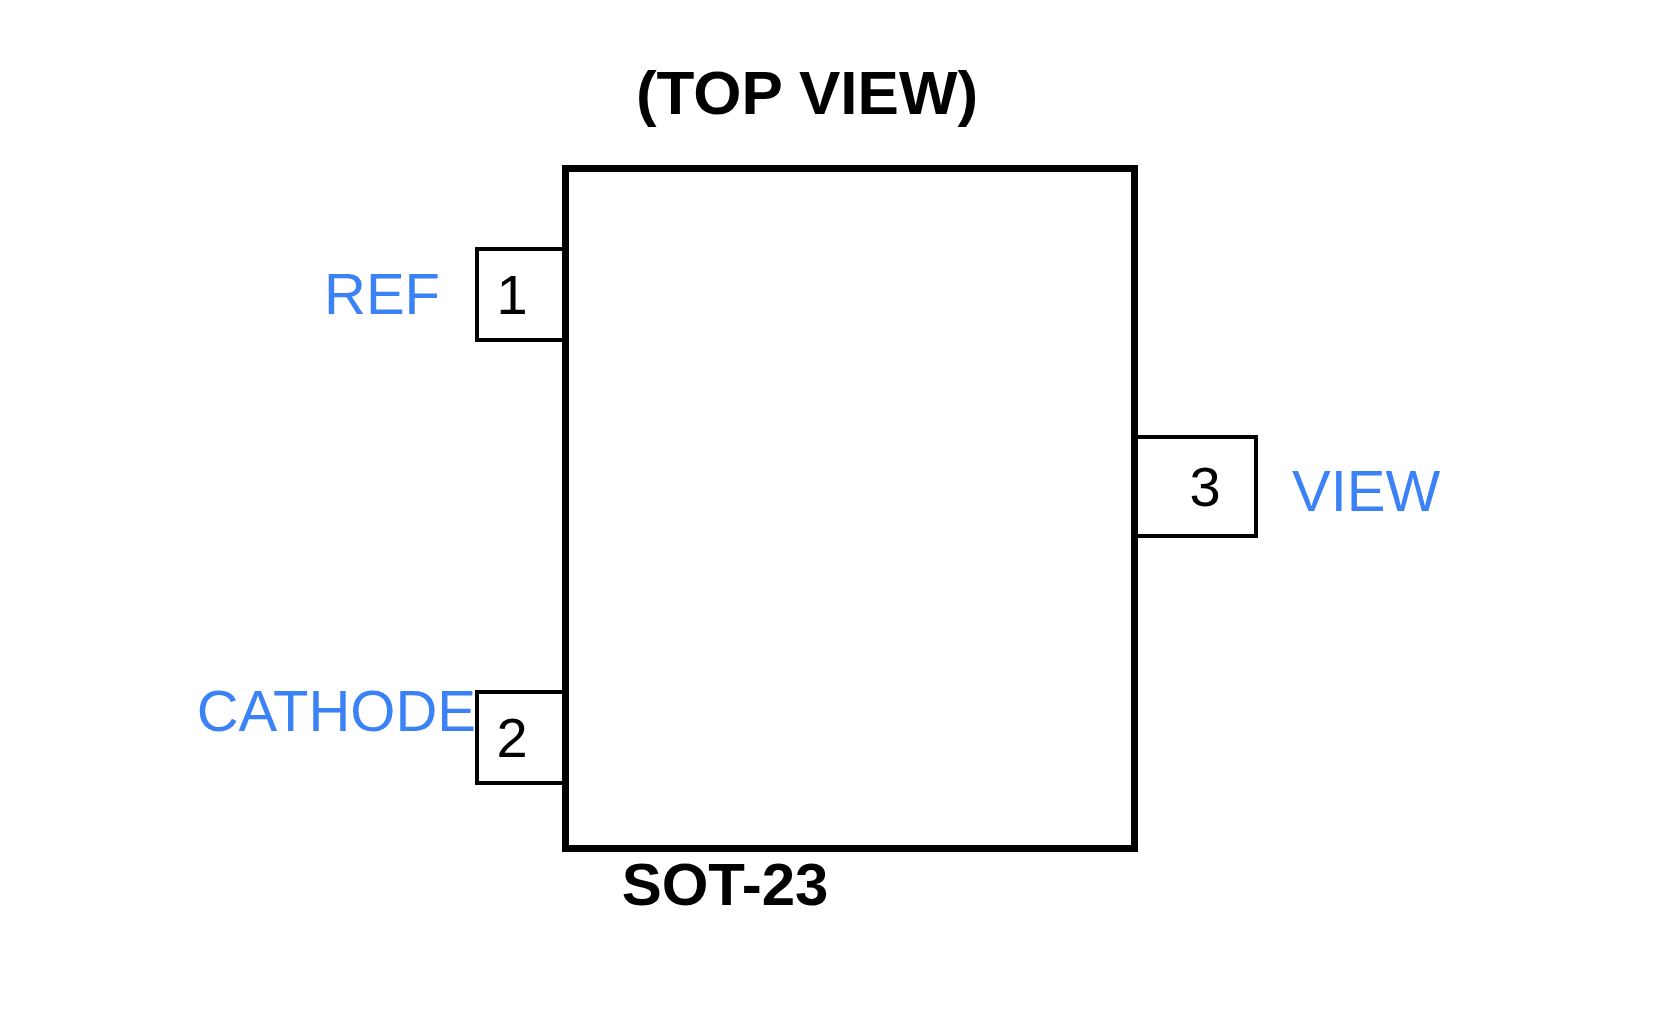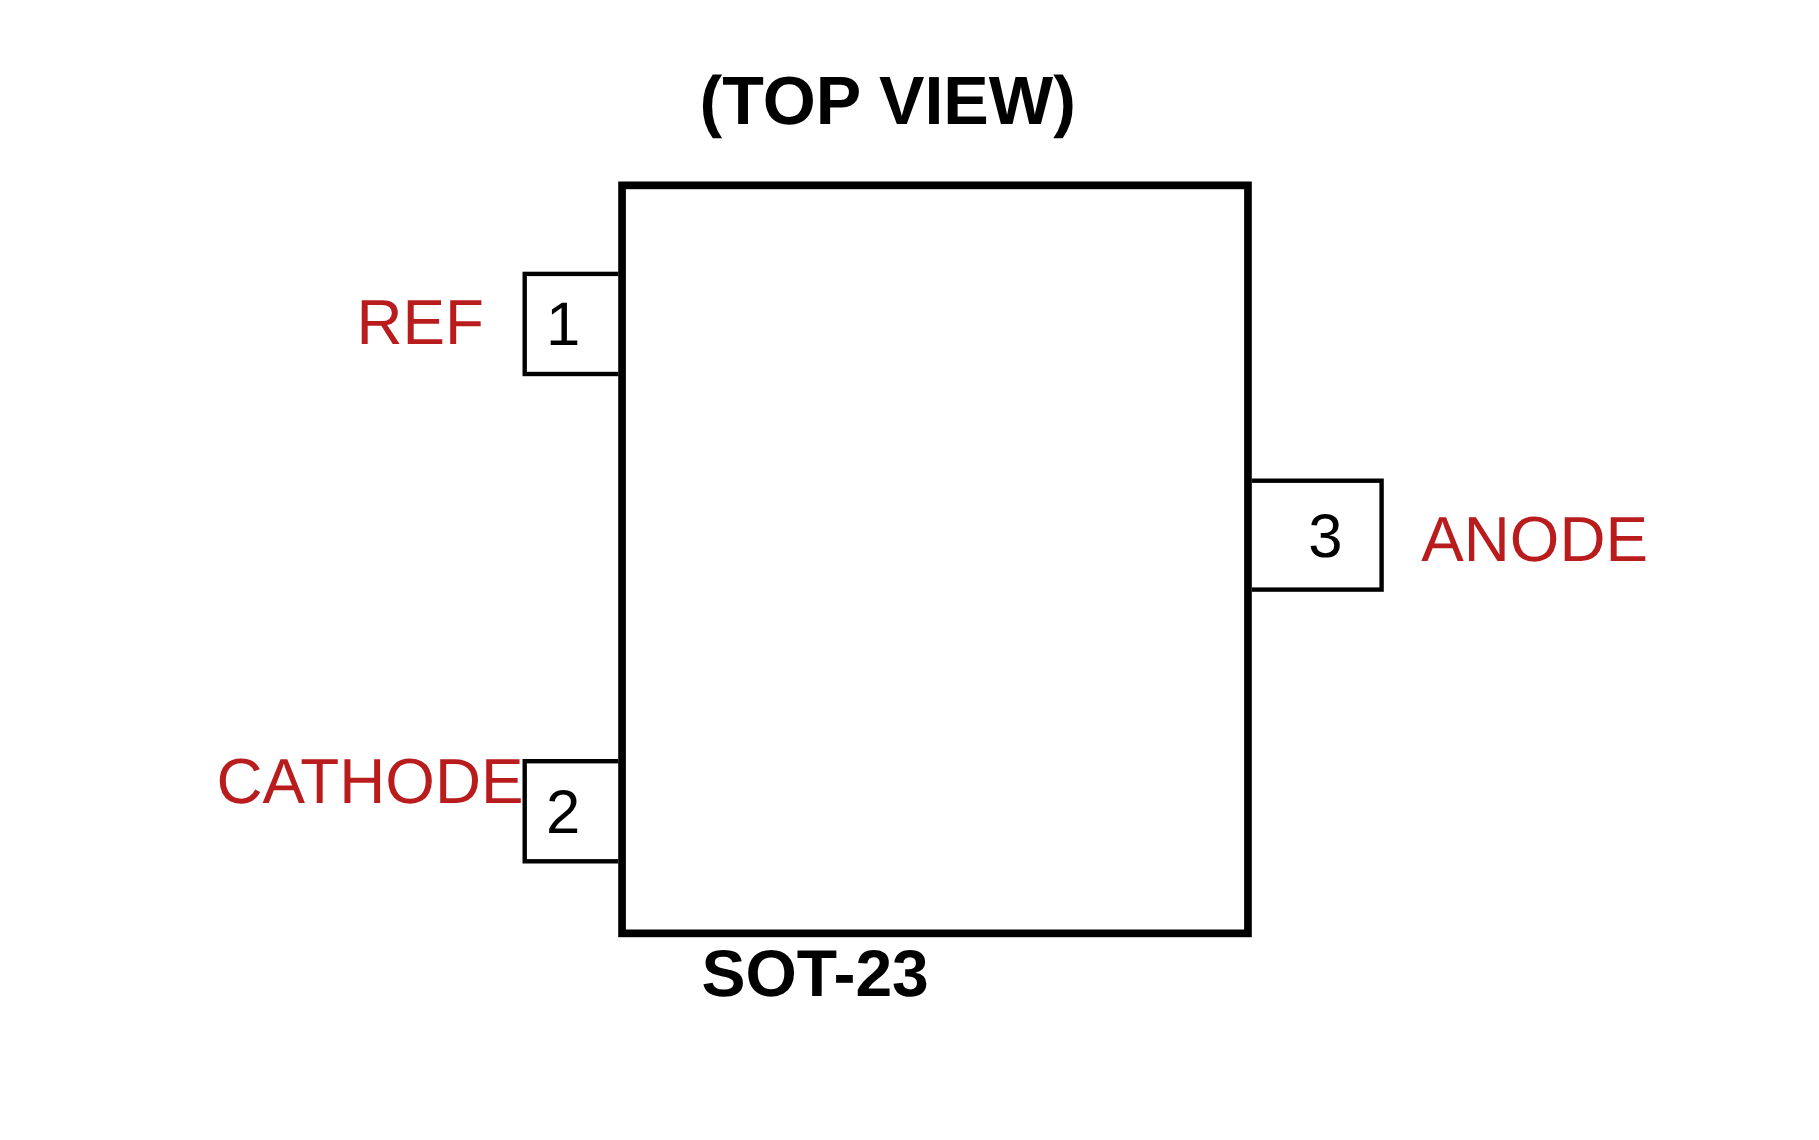--- a/index.html
+++ b/index.html
@@ -25,21 +25,21 @@
     width: 1614px;
     text-align: center;
     font-size: 62px;
     font-weight: bold;
     letter-spacing: 0px;
     line-height: 1;
     white-space: nowrap;
   }
   .title-bottom {
     position: absolute;
-    left: 16px;
+    left: 0;
     top: 855px;
     width: 1450px;
     text-align: center;
     font-size: 60px;
     font-weight: bold;
     line-height: 1;
     white-space: nowrap;
   }
 
   
@@ -81,21 +81,21 @@
   .pin-1 .pin-num, .pin-2 .pin-num { transform: translateX(-9px); }
   .pin-3 .pin-num { transform: translateX(9px); }
 
   
   .pin-label {
     position: absolute;
     font-size: 58px;
     font-weight: normal;
     line-height: 1;
     white-space: nowrap;
-    color: #b91c1c;
+    color: #3b82f6;
   }
   .label-ref     { left: 0;      top: 265px; width: 440px; text-align: right; }
   .label-cathode { left: 0;      top: 682px; width: 440px; text-align: right; margin-left: 36px; }
   .label-anode   { left: 1292px; top: 462px; text-align: left; }
 </style>
 </head>
 <body>
 
 <div id="stage">
 
@@ -112,17 +112,17 @@
   </div>
 
   <div class="pin-box pin-3">
     <span class="pin-num">3</span>
   </div>
 
   <div class="pin-label label-ref">REF</div>
 
   <div class="pin-label label-cathode">CATHODE</div>
 
-  <div class="pin-label label-anode">ANODE</div>
+  <div class="pin-label label-anode">VIEW</div>
 
   <div class="title-bottom">SOT-23</div>
 
 </div>
 
 </body></html>

